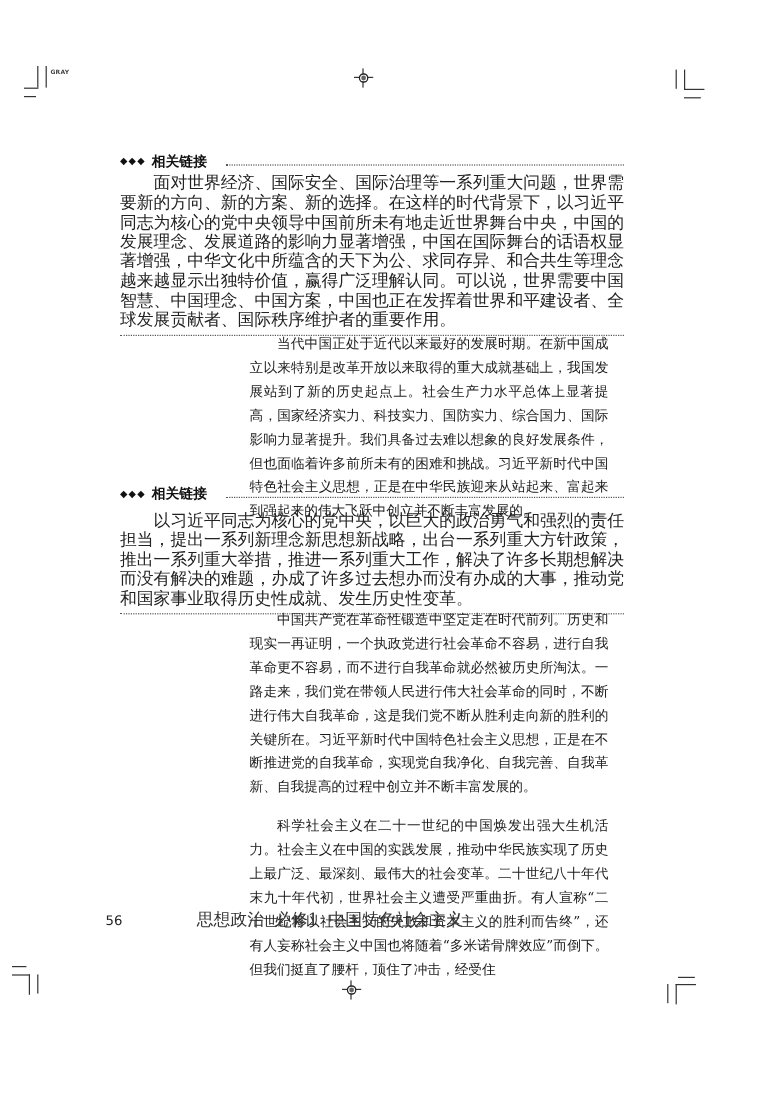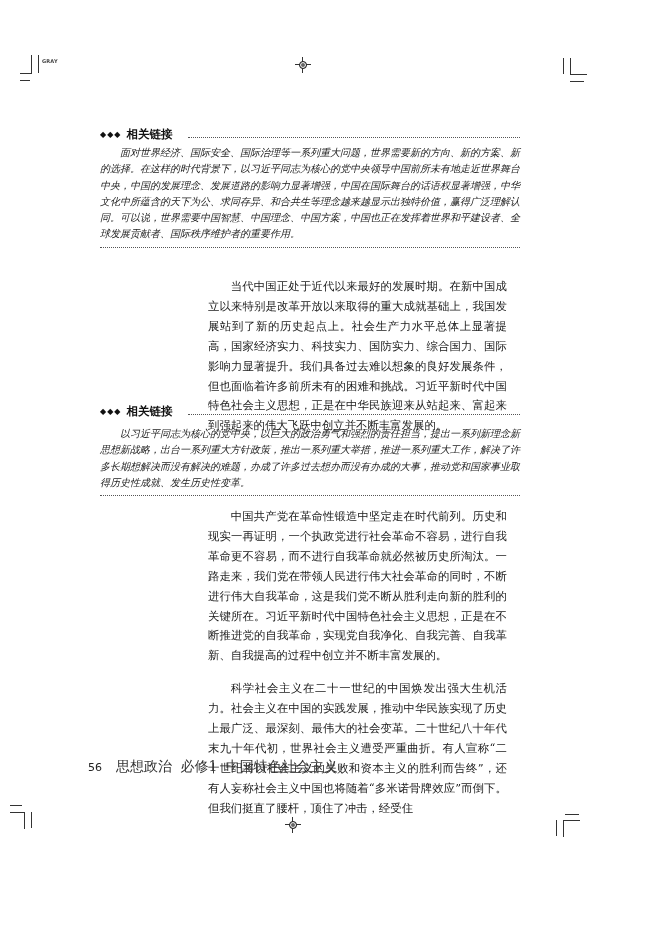--- a/index.html
+++ b/index.html
@@ -13,28 +13,28 @@
   .reg-mark { position: absolute; width: 16px; height: 16px; }
   .reg-mark::before { content: ""; position: absolute; left: 7px; top: 0; width: 1px; height: 16px; background: #333; }
   .reg-mark::after { content: ""; position: absolute; left: 0; top: 7px; width: 16px; height: 1px; background: #333; }
   .reg-dot { position: absolute; left: 4px; top: 4px; width: 6px; height: 6px; border: 1px solid #222; border-radius: 50%; background: #666; box-shadow: inset 0 0 0 1px #fff; z-index: 2; }
 
   .link-box { position: absolute; left: 100px; width: 420px; }
   .link-head { display: flex; align-items: center; height: 16px; }
   .diamonds { font-family: "DejaVu Sans", sans-serif; font-size: 8px; color: #111; letter-spacing: 1px; margin-right: 5px; }
   .link-title { font-family: "DejaVu Sans", "Liberation Sans", sans-serif; font-weight: bold; font-size: 11.5px; color: #111; margin-right: 16px; }
   .dotline { flex: 1; border-bottom: 1.5px dotted #555; height: 0; margin-top: 6px; }
-  .link-body { font-size: 10px; line-height: 16.3px; text-align: justify; color: #222; font-style: italic; }
+  .link-body { font-size: 14px; line-height: 16.3px; text-align: justify; color: #222; }
   .link-body p { margin: 0; text-indent: 2em; }
   .bottom-dotline { border-bottom: 1.5px dotted #555; margin-top: 4px; }
 
   .main-text { position: absolute; left: 195px; width: 325px; font-size: 11.4px; line-height: 19.9px; text-align: justify; color: #1a1a1a; }
   .main-text p { margin: 13px; text-indent: 2em; }
 
-  .footer { position: absolute; left: 88px; top: 758px; display: flex; align-items: baseline; }
+  .footer { position: absolute; left: 88px; top: 758px; display: flex; align-items: baseline; gap: 48px; }
   .page-num { font-family: "DejaVu Sans", "Liberation Sans", sans-serif; font-size: 11px; color: #222; margin-right: 14px; }
   .footer-title { font-size: 14px; color: #333; word-spacing: 4px; }
 </style>
 </head>
 <body>
 
 <div class="crop" style="left:20px;top:73px;width:12px;border-bottom-width:1px;"></div>
 <div class="crop" style="left:31px;top:55px;height:18px;border-left-width:1px;"></div>
 <div class="crop" style="left:38px;top:55px;height:18px;border-left-width:1px;"></div>
 <div class="crop" style="left:20px;top:80px;width:10px;border-bottom-width:1px;"></div>

